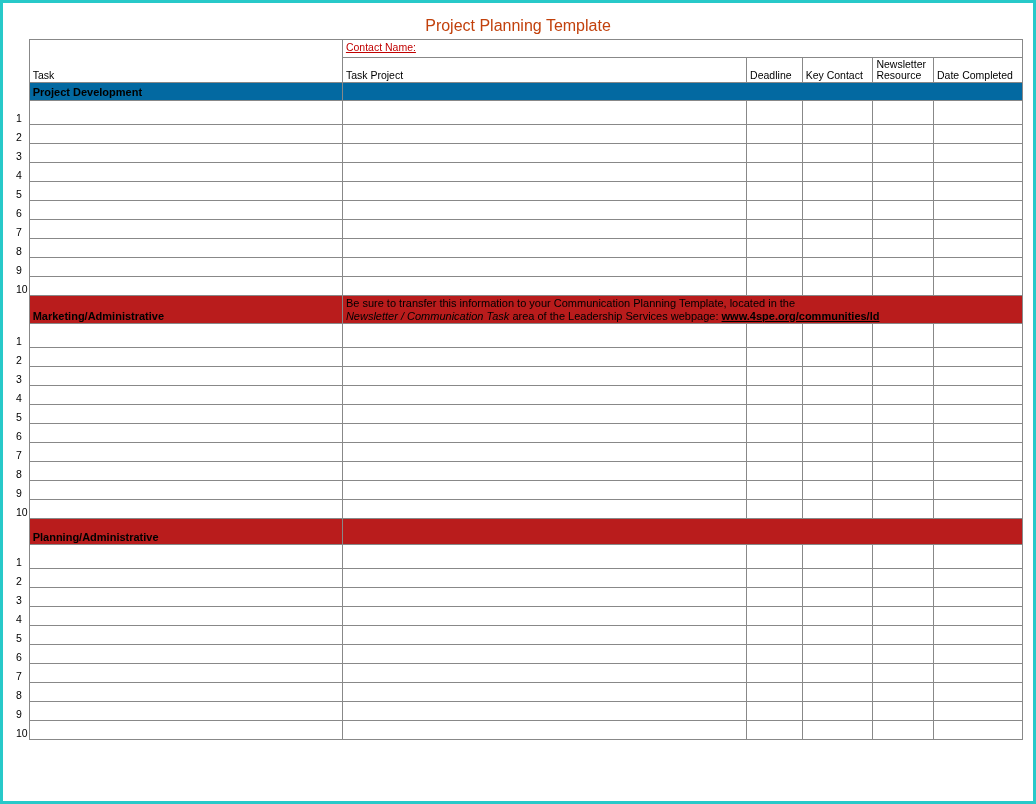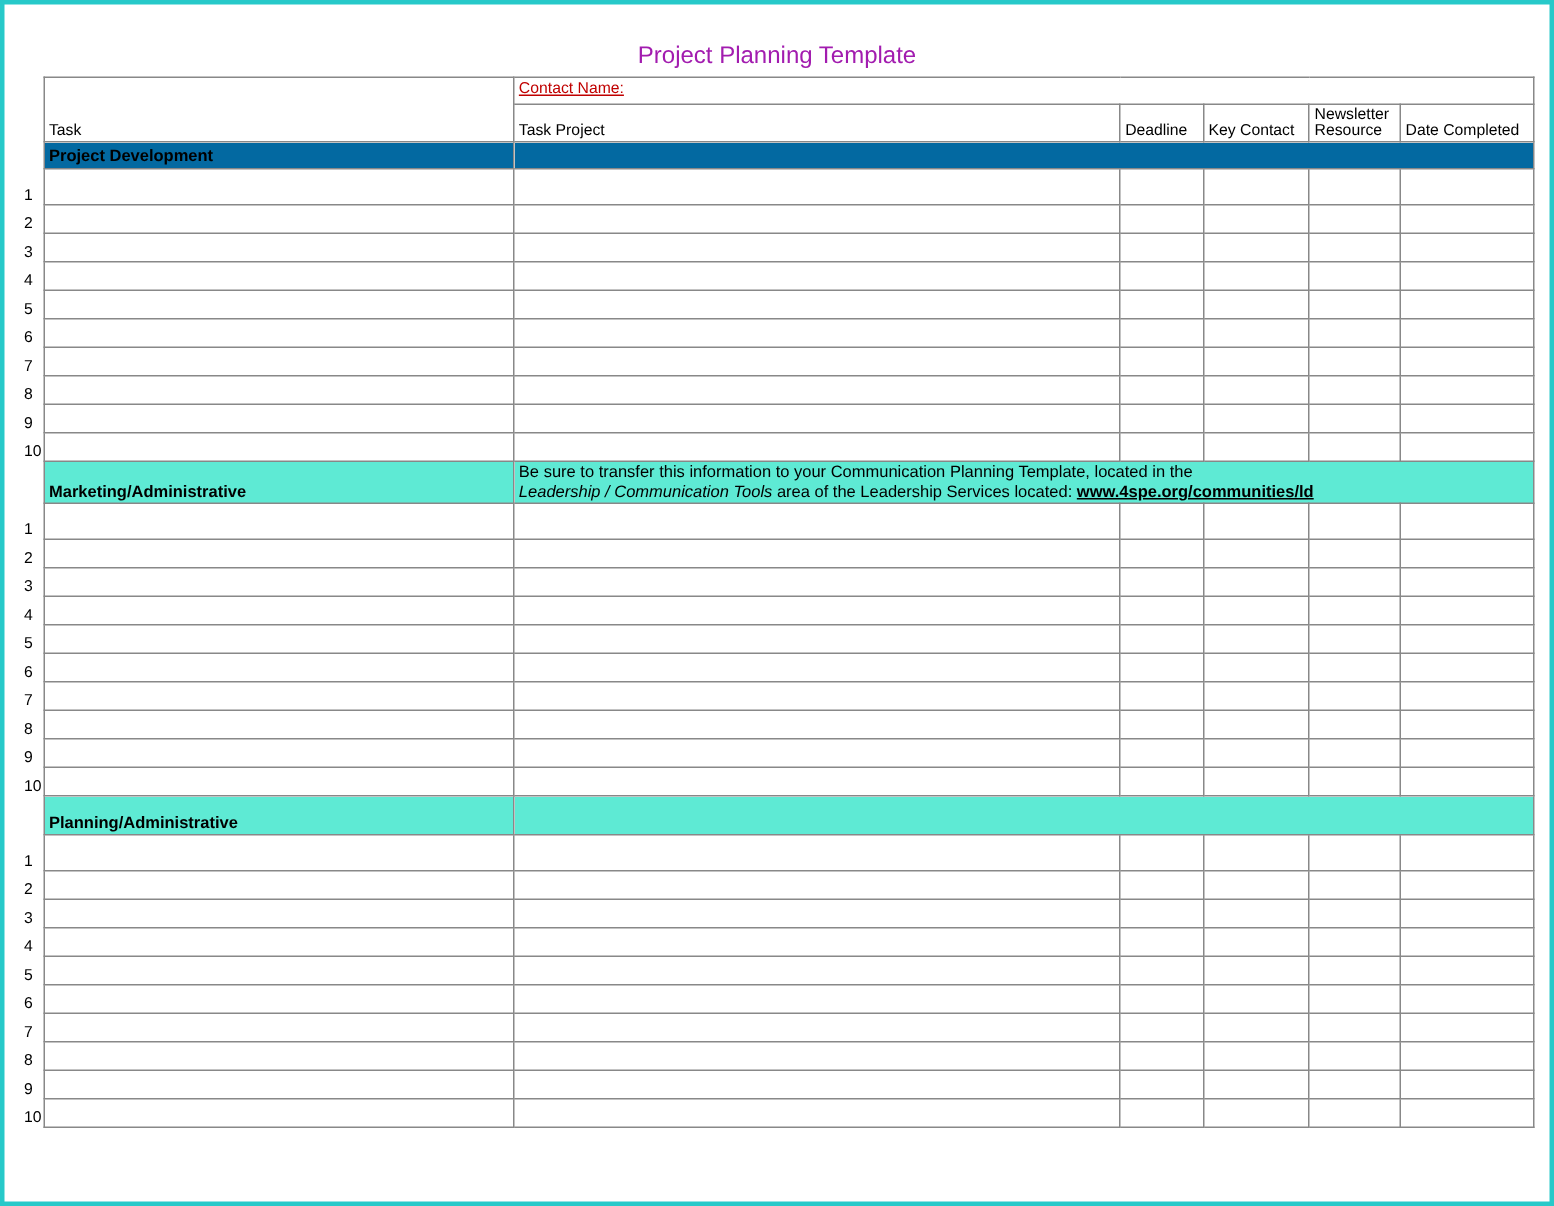--- a/index.html
+++ b/index.html
@@ -15,22 +15,22 @@
     height: 804px;
     border: 3px solid #27c9c9;
     background: #fff;
     position: relative;
     padding: 14px 10px 10px 10px;
   }
   .page-title {
     text-align: center;
     font-size: 16px;
     font-weight: normal;
-    margin: 12px 0 4px 0;
-    color: #a21caf;
+    margin: 0 0 4px 0;
+    color: #c2410c;
   }
   .plan-table {
     width: 100%;
     border-collapse: collapse;
     table-layout: fixed;
   }
   .plan-table td, .plan-table th {
     border: 1px solid #888;
     padding: 1px 3px;
     height: 18px;
@@ -62,21 +62,21 @@
   .header-task { text-align: center; vertical-align: bottom; }
   .header-two-line { line-height: 1.05; }
   .section-row td {
     background: #0369a1;
     font-weight: bold;
     font-size: 11px;
     vertical-align: middle;
     height: 18px;
   }
   .section-row-tall td {
-    background: #5eead4;
+    background: #b91c1c;
     font-weight: bold;
     font-size: 11px;
     vertical-align: bottom;
     height: 26px;
   }
   .note-text {
     font-weight: normal !important;
     font-size: 10px;
     line-height: 1.15;
   }
@@ -211,21 +211,21 @@
           <td></td>
           <td></td>
           <td></td>
         </tr>
 
     <tr class="section-row-tall">
       <td class="col-num" style="background:#fff;"></td>
       <td>Marketing/Administrative</td>
       <td colspan="5" class="note-text">
         <span>Be sure to transfer this information to your Communication Planning Template, located in the</span><br>
-        <span class="note-link">Leadership / Communication Tools</span><span> area of the Leadership Services located: </span><span class="note-url">www.4spe.org/communities/ld</span>
+        <span class="note-link">Newsletter / Communication Task</span><span> area of the Leadership Services webpage: </span><span class="note-url">www.4spe.org/communities/ld</span>
       </td>
     </tr>
     <tr class="data-row-first">
           <td class="col-num">1</td>
           <td></td>
           <td></td>
           <td></td>
           <td></td>
           <td></td>
           <td></td>

